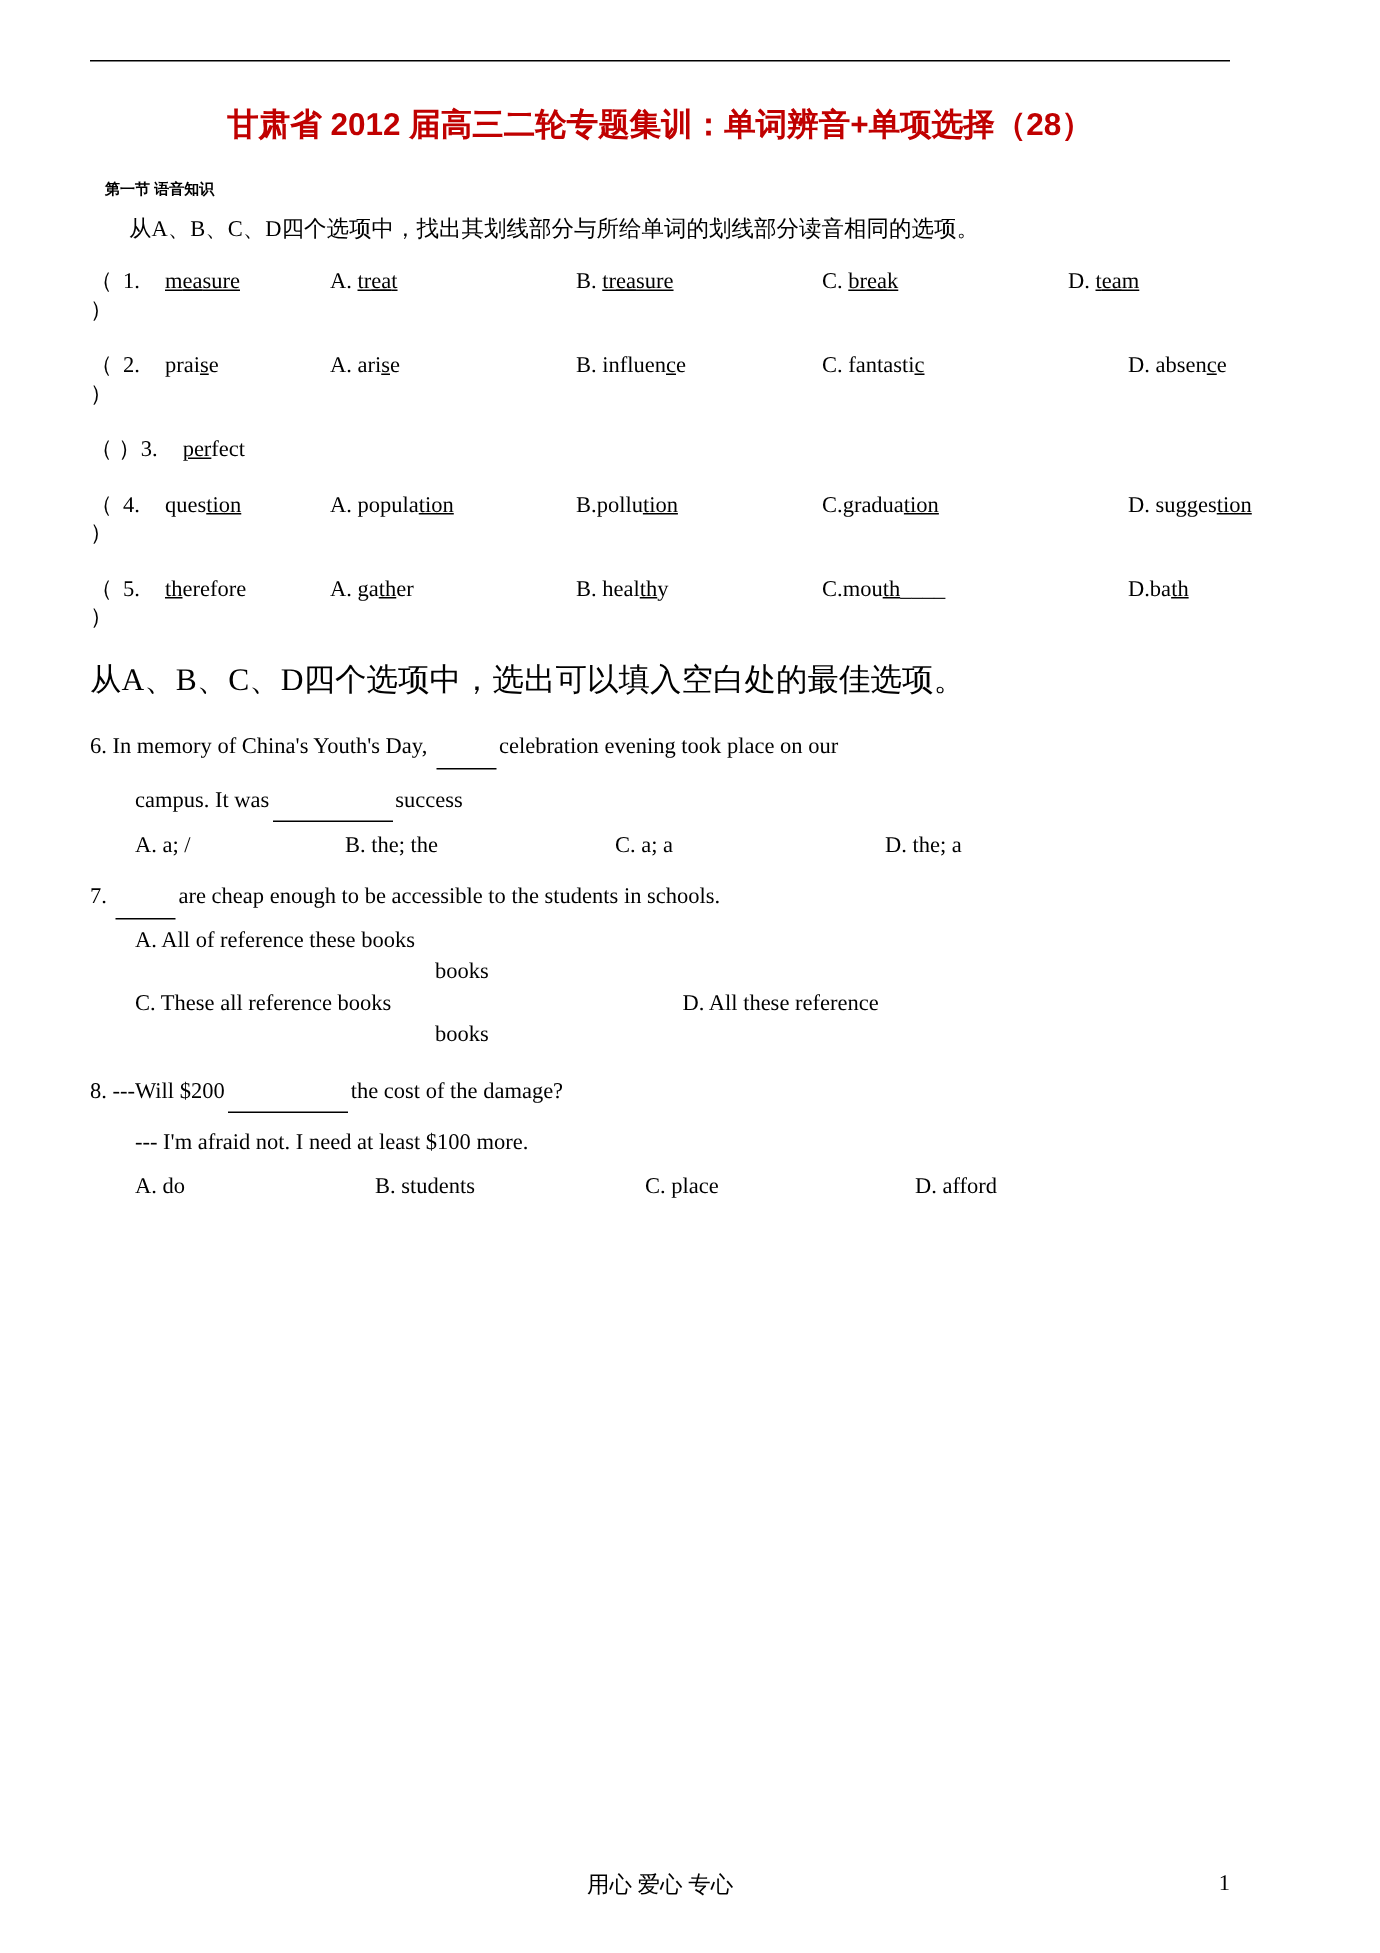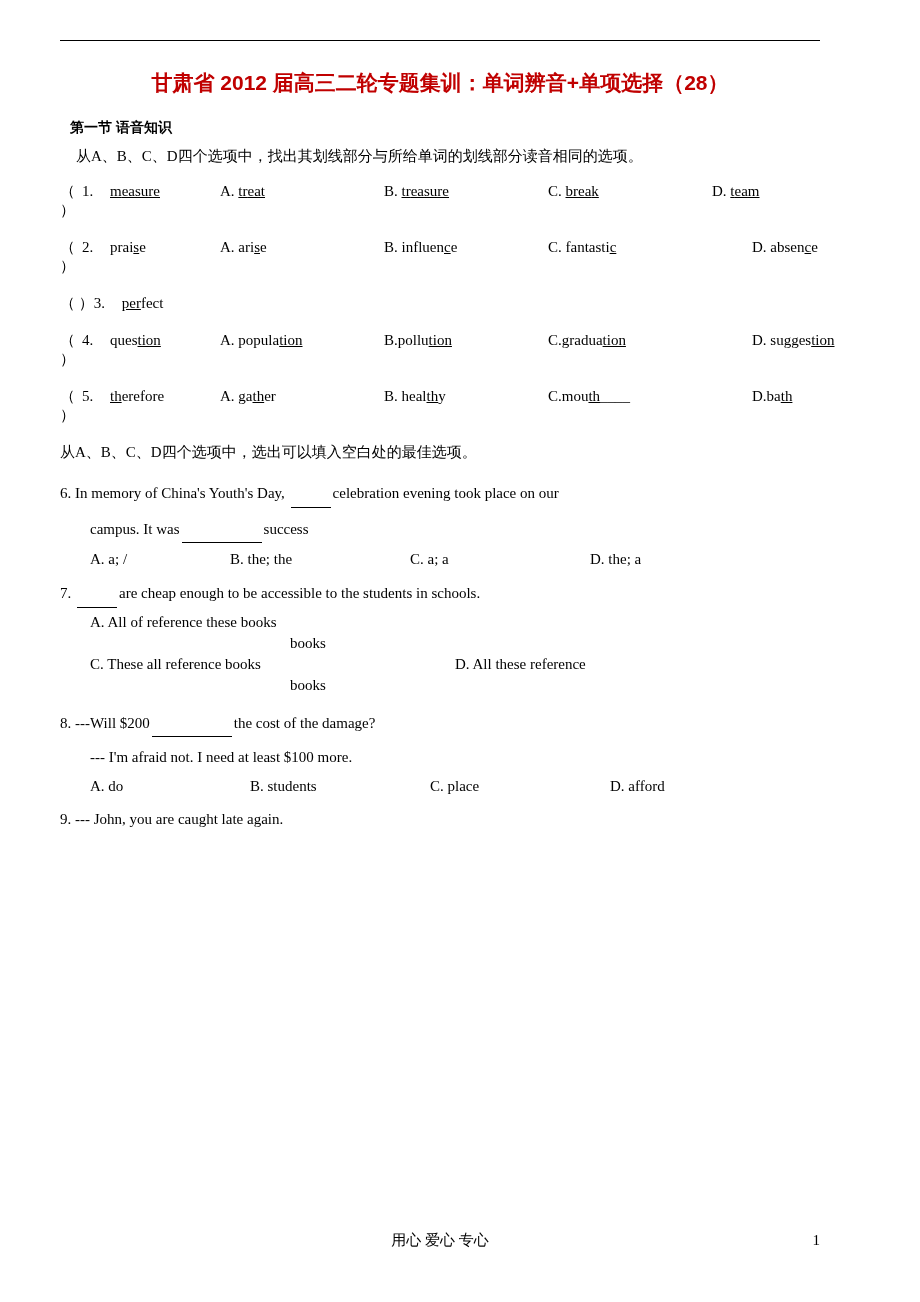--- a/index.html
+++ b/index.html
@@ -25,30 +25,30 @@
     }
     .title {
       color: #c00000;
       font-size: 21px;
       font-weight: bold;
       text-align: center;
       margin-bottom: 22px;
       font-family: "SimHei", "黑体", sans-serif;
     }
     .section-title {
-      font-size: 14px;
+      font-size: 10px;
       font-weight: bold;
       margin-bottom: 10px;
       margin-left: 10px;
       font-family: "SimHei", "黑体", sans-serif;
     }
     .instruction {
       font-size: 15px;
       margin-bottom: 16px;
-      margin-left: 16px;
+      margin-left: 26px;
       font-family: Liberation Serif, serif;
     }
     .question-row {
       display: flex;
       align-items: baseline;
       margin-bottom: 18px;
       margin-left: 0;
       font-size: 15px;
       gap: 0;
     }
@@ -75,21 +75,21 @@
     .q-option-wide {
       min-width: 200px;
     }
     .section2-title {
       font-size: 16px;
       font-weight: bold;
       margin-bottom: 10px;
       font-family: "SimHei", "黑体", sans-serif;
     }
     .section2-instruction {
-      font-size: 15px;
+      font-size: 21px;
       margin-bottom: 16px;
     }
     .long-q-options {
       display: flex;
       font-size: 15px;
       margin-bottom: 8px;
       margin-left: 30px;
       gap: 20px;
     }
     .opt-item {
@@ -122,21 +122,21 @@
     }
     .options-2col .opt-item {
       width: 50%;
       margin-bottom: 4px;
     }
     .options-2col .opt-item-full {
       width: 100%;
     }
     .footer {
       position: absolute;
-      bottom: 52px;
+      bottom: 36px;
       left: 0;
       right: 0;
       display: flex;
       justify-content: center;
       align-items: center;
       font-size: 15px;
     }
     .footer-text {
       flex: 1;
       text-align: center;
@@ -261,21 +261,18 @@
   <div style="margin-bottom:4px;"></div>
   <div class="long-q-options">
     <span class="opt-item" style="min-width:140px;">A. do</span>
     <span class="opt-item" style="min-width:160px;">B. students</span>
     <span class="opt-item" style="min-width:160px;">C. place</span>
     <span class="opt-item">D. afford</span>
   </div>
 
   <div style="margin-bottom:10px;"></div>
 
-  <div class="multi-line-q">
-    9. --- John, you are caught late again.
-  </div>
 
   <div class="footer">
     <span class="footer-text">用心  爱心  专心</span>
     <span class="footer-num">1</span>
   </div>
 </div>
 
 </body></html>

